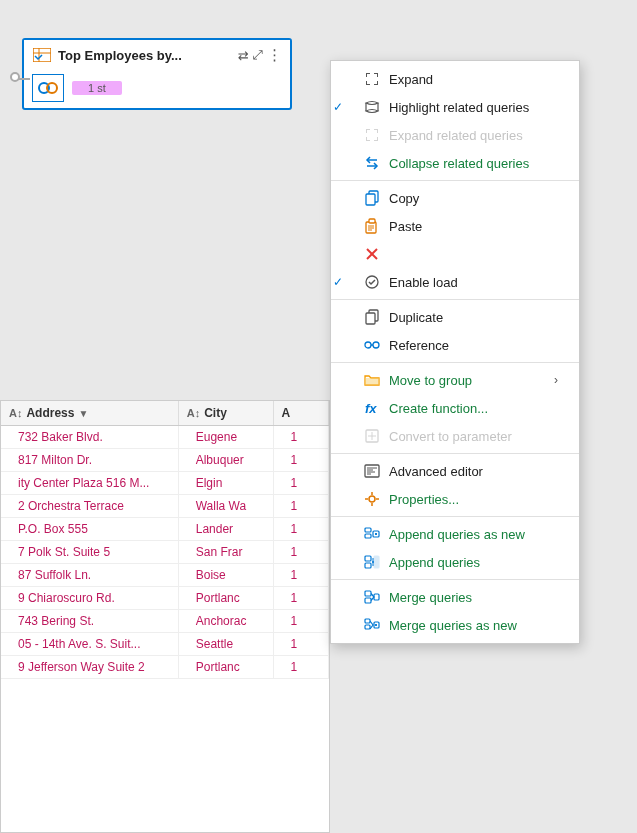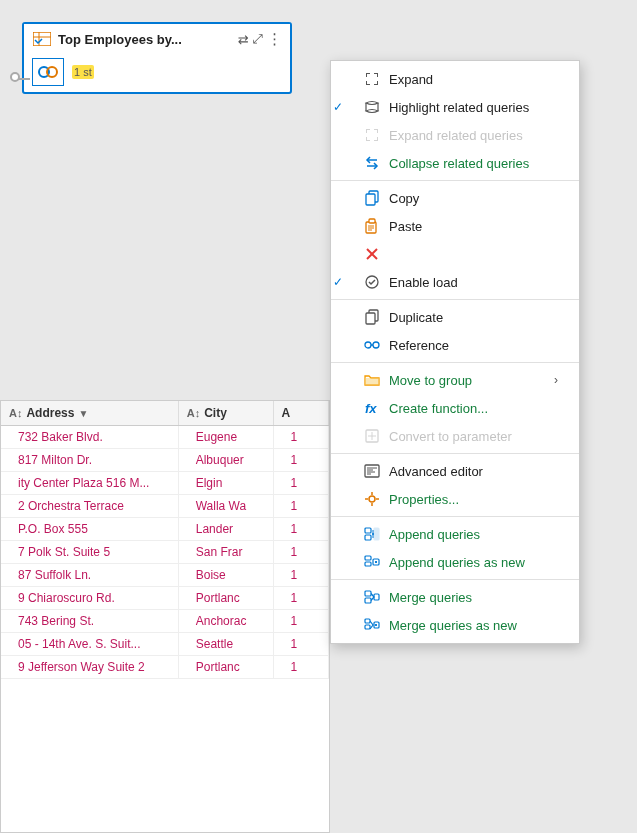--- a/index.html
+++ b/index.html
@@ -16,21 +16,21 @@
     
     .bg-panel {
       position: absolute;
       top: 0; left: 0; right: 0; bottom: 0;
       background: #e8e8e8;
     }
 
     
     .query-card {
       position: absolute;
-      top: 22px;
+      top: 38px;
       left: 22px;
       width: 270px;
       border: 2px solid #0078d4;
       background: #fff;
       border-radius: 3px;
     }
     .query-card-header {
       display: flex;
       align-items: center;
       padding: 6px 8px;
@@ -73,22 +73,22 @@
       height: 28px;
       border: 1.5px solid #0078d4;
       display: flex;
       align-items: center;
       justify-content: center;
       background: #fff;
     }
     .step-badge {
       font-size: 11px;
       color: #555;
-      background: #fde047;
-      padding: 1px 2px;
+      background: #f0abfc;
+      padding: 1px 16px;
       border-radius: 2px;
     }
 
     
     .connector {
       position: absolute;
       top: 78px;
       left: 18px;
       width: 12px;
       height: 2px;
@@ -511,40 +511,40 @@
           <line x1="1" y1="8" x2="4" y2="8" stroke="#e07800" stroke-width="1.5"></line>
           <line x1="12" y1="8" x2="15" y2="8" stroke="#e07800" stroke-width="1.5"></line>
         </svg>
       </span>
       <span class="menu-label blue">Properties...</span>
     </div>
     <div class="menu-divider"></div>
     <div class="menu-item">
       <span class="menu-icon">
         <svg width="16" height="16" viewBox="0 0 16 16">
+          <rect x="1" y="2" width="6" height="4" rx="1" fill="none" stroke="#0078d4" stroke-width="1.2"></rect>
+          <rect x="1" y="8" width="6" height="4" rx="1" fill="none" stroke="#0078d4" stroke-width="1.2"></rect>
+          <rect x="9" y="5" width="6" height="6" rx="1" fill="none" stroke="#0078d4" stroke-width="1.2"></rect>
+          <line x1="12" y1="7" x2="12" y2="9" stroke="#0078d4" stroke-width="1.5"></line>
+          <line x1="11" y1="8" x2="13" y2="8" stroke="#0078d4" stroke-width="1.5"></line>
+        </svg>
+      </span>
+      <span class="menu-label blue">Append queries as new</span>
+    </div>
+    <div class="menu-item">
+      <span class="menu-icon">
+        <svg width="16" height="16" viewBox="0 0 16 16">
           <rect x="1" y="2" width="6" height="5" rx="1" fill="none" stroke="#0078d4" stroke-width="1.2"></rect>
           <rect x="1" y="9" width="6" height="5" rx="1" fill="none" stroke="#0078d4" stroke-width="1.2"></rect>
           <line x1="9" y1="7" x2="9" y2="9" stroke="#0078d4" stroke-width="1.5"></line>
           <line x1="9" y1="4" x2="9" y2="12" stroke="#0078d4" stroke-width="1"></line>
           <rect x="10" y="2" width="5" height="12" rx="1" fill="#0078d4" opacity="0.15" stroke="#0078d4" stroke-width="1.2"></rect>
         </svg>
       </span>
       <span class="menu-label blue">Append queries</span>
-    </div>
-    <div class="menu-item">
-      <span class="menu-icon">
-        <svg width="16" height="16" viewBox="0 0 16 16">
-          <rect x="1" y="2" width="6" height="4" rx="1" fill="none" stroke="#0078d4" stroke-width="1.2"></rect>
-          <rect x="1" y="8" width="6" height="4" rx="1" fill="none" stroke="#0078d4" stroke-width="1.2"></rect>
-          <rect x="9" y="5" width="6" height="6" rx="1" fill="none" stroke="#0078d4" stroke-width="1.2"></rect>
-          <line x1="12" y1="7" x2="12" y2="9" stroke="#0078d4" stroke-width="1.5"></line>
-          <line x1="11" y1="8" x2="13" y2="8" stroke="#0078d4" stroke-width="1.5"></line>
-        </svg>
-      </span>
-      <span class="menu-label blue">Append queries as new</span>
     </div>
     <div class="menu-divider"></div>
     <div class="menu-item">
       <span class="menu-icon">
         <svg width="16" height="16" viewBox="0 0 16 16">
           <rect x="1" y="2" width="6" height="5" rx="1" fill="none" stroke="#0078d4" stroke-width="1.2"></rect>
           <rect x="1" y="9" width="6" height="5" rx="1" fill="none" stroke="#0078d4" stroke-width="1.2"></rect>
           <path d="M7 4.5 L10 8 L7 11.5" fill="none" stroke="#0078d4" stroke-width="1.2"></path>
           <rect x="10" y="5" width="5" height="6" rx="1" fill="none" stroke="#0078d4" stroke-width="1.2"></rect>
         </svg>

